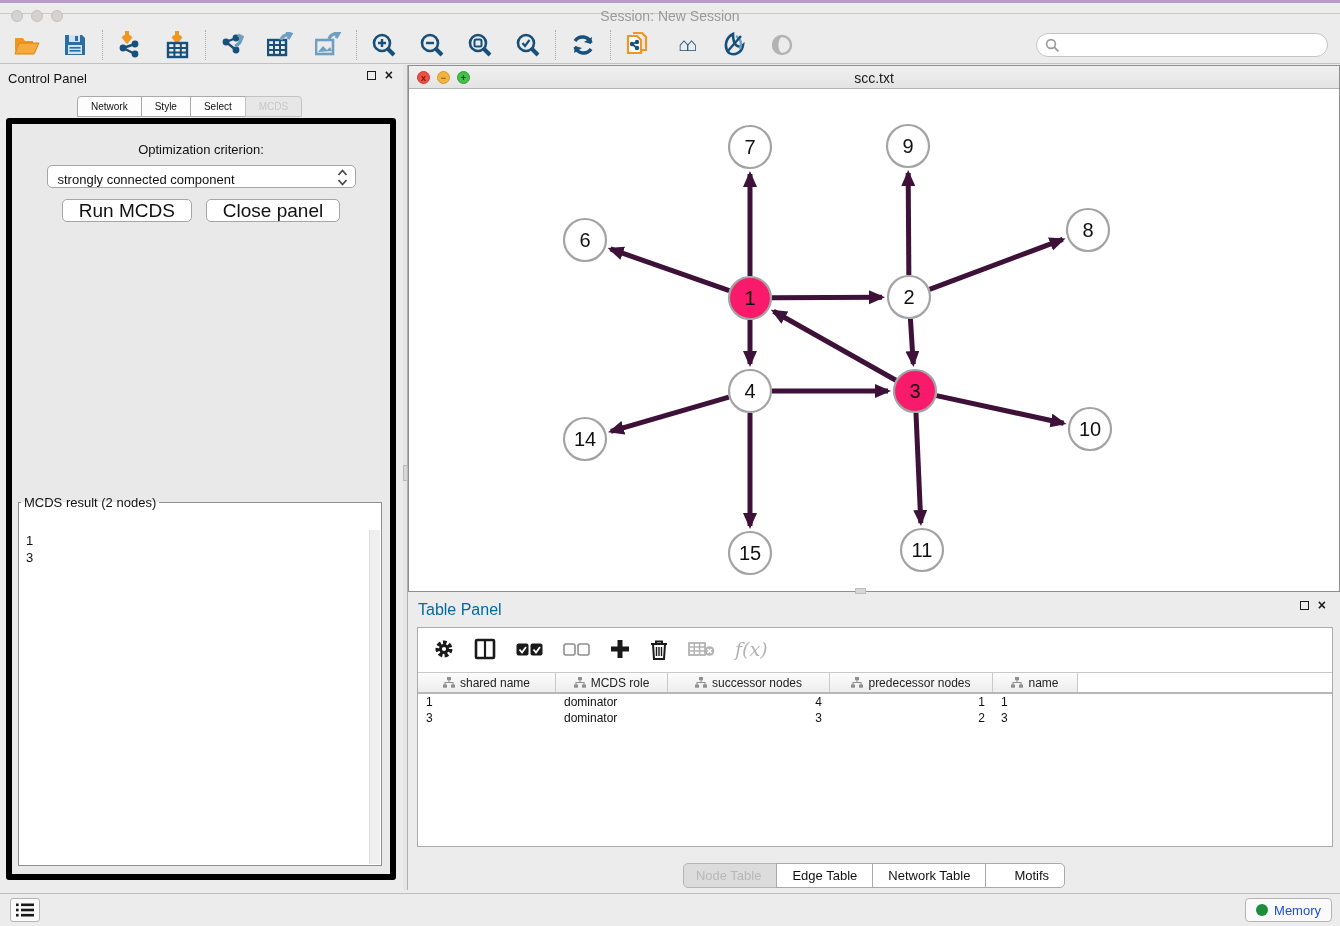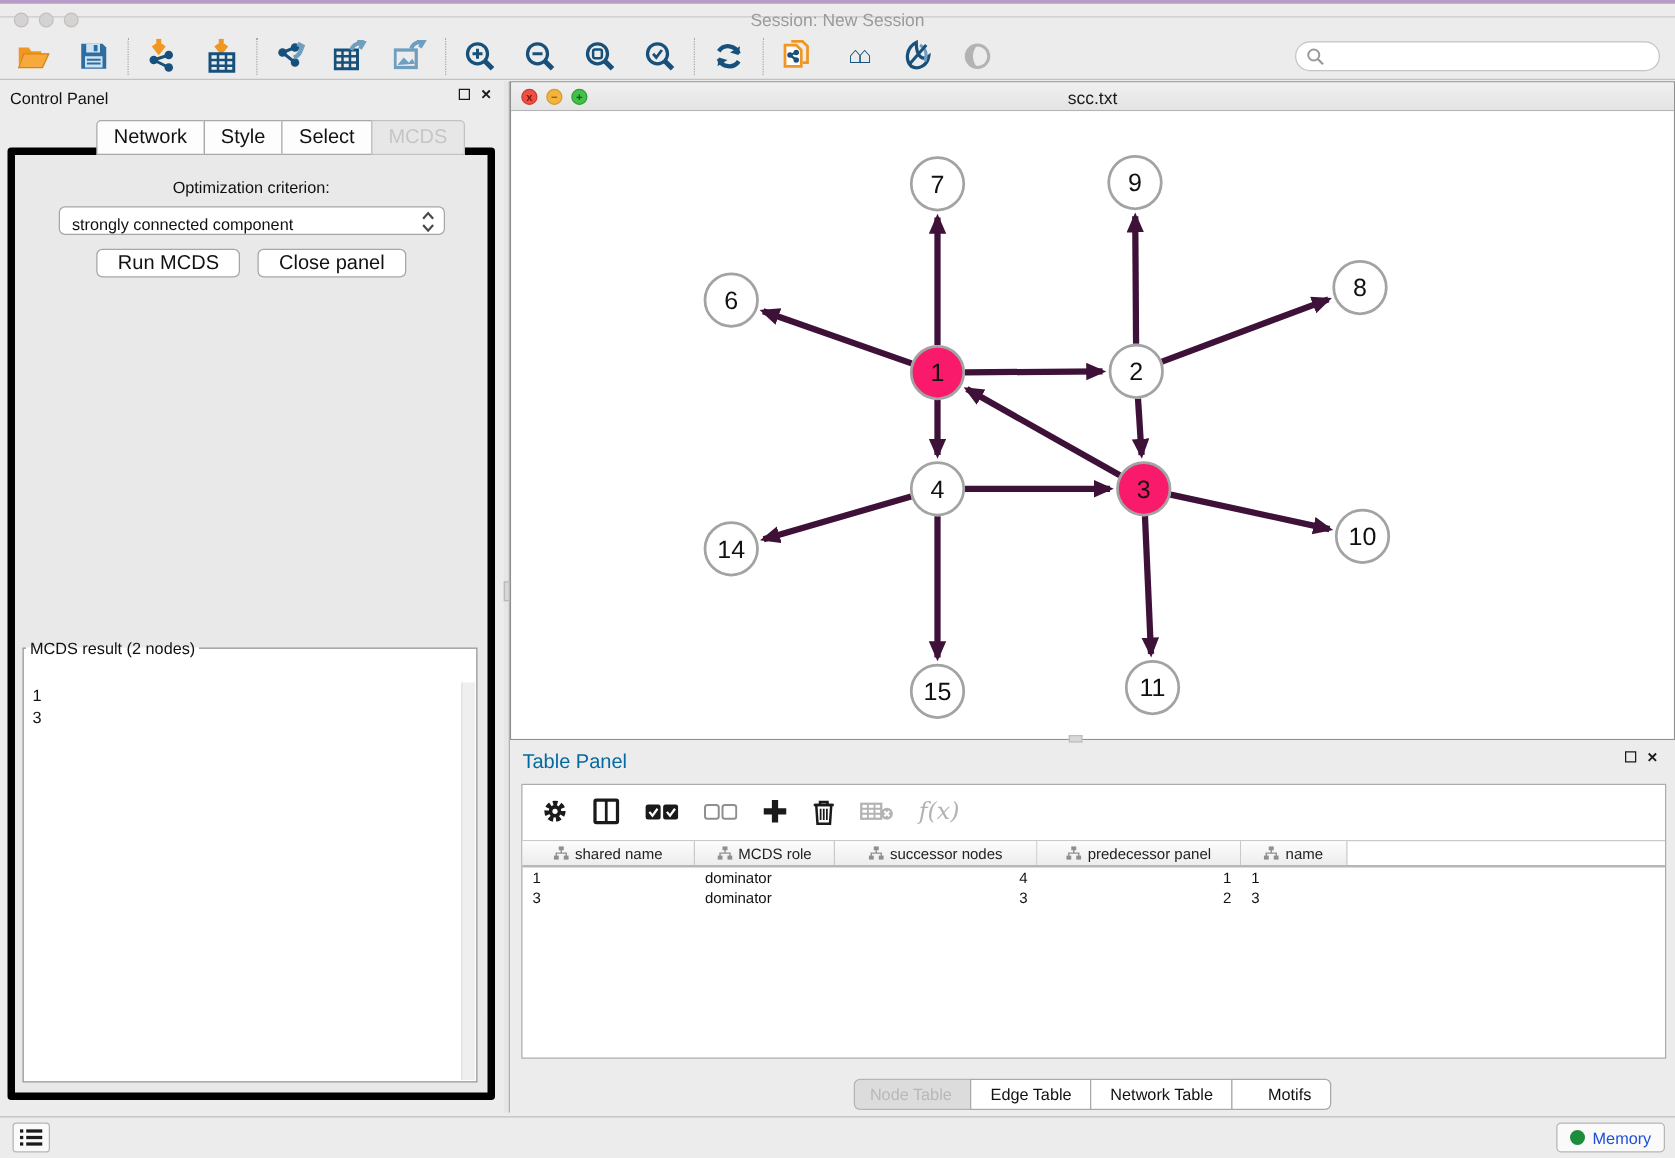--- a/index.html
+++ b/index.html
@@ -26,35 +26,35 @@
     display:flex; align-items:center; padding-left:8px; }
   .search-box input { border:none; outline:none; flex:1; font-size:13px; background:transparent; height:20px; }
 
   
   .control-panel { position:absolute; left:0; top:65px; width:403px; bottom:36px; background:#ececec; }
   .cp-header { position:absolute; left:8px; top:6px; font-size:13px; color:#111; }
   .win-btns { position:absolute; right:10px; top:6px; display:flex; gap:9px; align-items:center; }
   .btn-float { width:9px; height:9px; border:1.5px solid #1a1a1a; background:transparent; }
   .btn-close { font-size:14px; font-weight:900; color:#1a1a1a; line-height:9px; }
   .cp-tabs { position:absolute; left:77px; top:31px; display:flex; z-index:2; }
-  .tab { font-size:16px; padding:4px 13px 4px; background:#fdfdfd; border:1px solid #a9a9a9; margin-left:-1px; color:#111; }
+  .tab { font-size:10px; padding:4px 13px 4px; background:#fdfdfd; border:1px solid #a9a9a9; margin-left:-1px; color:#111; }
   .tab:first-child { border-radius:4px 0 0 0; margin-left:0; }
   .tab:last-child { border-radius:0 4px 0 0; }
   .tab.active { background:#e7e7e7; color:#c6c6c6; border-color:#c2c2c2; }
   .cp-content { position:absolute; left:6px; right:7px; top:53px; bottom:10px; background:#e9e9e9;
     border:6px solid #000000; border-radius:3px; }
   .opt-label { text-align:center; margin-top:18px; font-size:13px; color:#111; }
   .select-box { margin:8px auto 0; width:309px; height:23px; background:#fff; border:1px solid #a6a6a6;
     border-radius:5px; display:flex; align-items:flex-end; font-size:13px; padding-left:10px; position:relative; color:#111; }
   .stepper { position:absolute; right:7px; top:3px; }
   .btn-row { display:flex; justify-content:center; gap:14px; margin-top:11px; }
   .push-btn { height:23px; padding:0 16px; background:#fff; border:1px solid #a6a6a6; border-radius:5px;
-    font-size:16px; color:#111; display:flex; align-items:center; }
+    font-size:19px; color:#111; display:flex; align-items:center; }
   .mcds-fieldset { position:absolute; left:6px; right:8px; top:371px; bottom:8px; border:1px solid #8f8f8f;
-    background:#fff;margin-top:16px; }
+    background:#fff; }
   .mcds-fieldset legend { font-size:13px; color:#111; margin-left:2px; padding:0 3px; background:transparent; }
   .result-area { position:absolute; left:1px; right:12px; top:20px; bottom:1px; background:#fff;
     font-size:13px; color:#111; padding:2px 0 0 6px; line-height:17px; }
   .result-scroll { position:absolute; right:1px; top:20px; bottom:1px; width:11px; background:#efefef; border-left:1px solid #e0e0e0; }
 
   
   .v-split { position:absolute; left:403px; top:65px; width:5px; bottom:36px; background:#e6e6e6; border-right:1px solid #b0b0b0; }
   .v-split .grip { position:absolute; top:400px; left:0; width:5px; height:16px; background:#d7d7d7; border:1px solid #b9b9b9; }
   .h-grip { position:absolute; left:855px; top:588px; width:11px; height:6px; background:#d7d7d7; border:1px solid #bdbdbd; z-index:5; }
 
@@ -442,21 +442,21 @@
               </svg>
               <span>successor nodes</span>
             </div>
             <div class="th" style="width: 163px;">
               <svg width="12" height="11" viewBox="0 0 12 11">
                 <rect x="4" y="0" width="4" height="3.2" fill="#8f8f8f"></rect>
                 <path d="M6 3 v2.5 M2 8 v-2.5 h8 v2.5" fill="none" stroke="#8f8f8f" stroke-width="1.1"></path>
                 <rect x="0" y="7.5" width="4" height="3.2" fill="#8f8f8f"></rect>
                 <rect x="8" y="7.5" width="4" height="3.2" fill="#8f8f8f"></rect>
               </svg>
-              <span>predecessor panel</span>
+              <span>predecessor nodes</span>
             </div>
             <div class="th" style="width: 85px; text-align: center;">
               <svg width="12" height="11" viewBox="0 0 12 11">
                 <rect x="4" y="0" width="4" height="3.2" fill="#8f8f8f"></rect>
                 <path d="M6 3 v2.5 M2 8 v-2.5 h8 v2.5" fill="none" stroke="#8f8f8f" stroke-width="1.1"></path>
                 <rect x="0" y="7.5" width="4" height="3.2" fill="#8f8f8f"></rect>
                 <rect x="8" y="7.5" width="4" height="3.2" fill="#8f8f8f"></rect>
               </svg>
               <span>name</span>
             </div>

